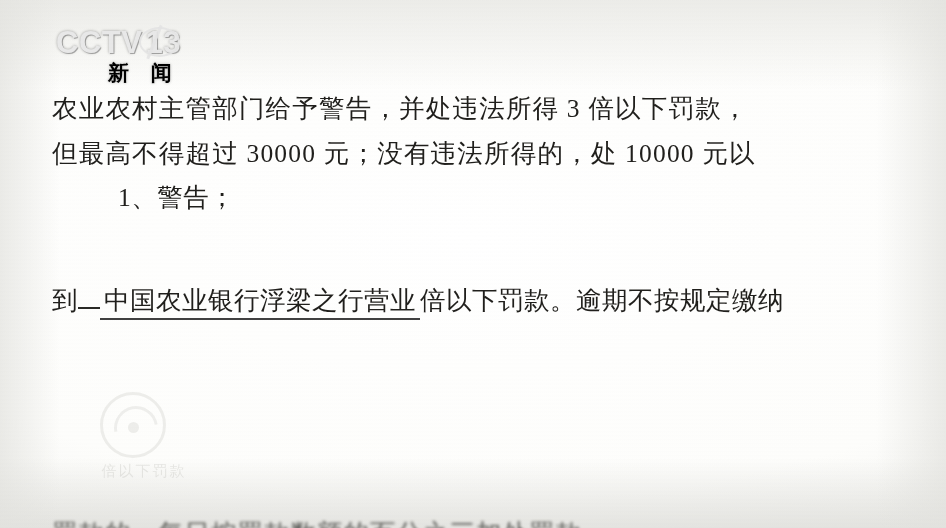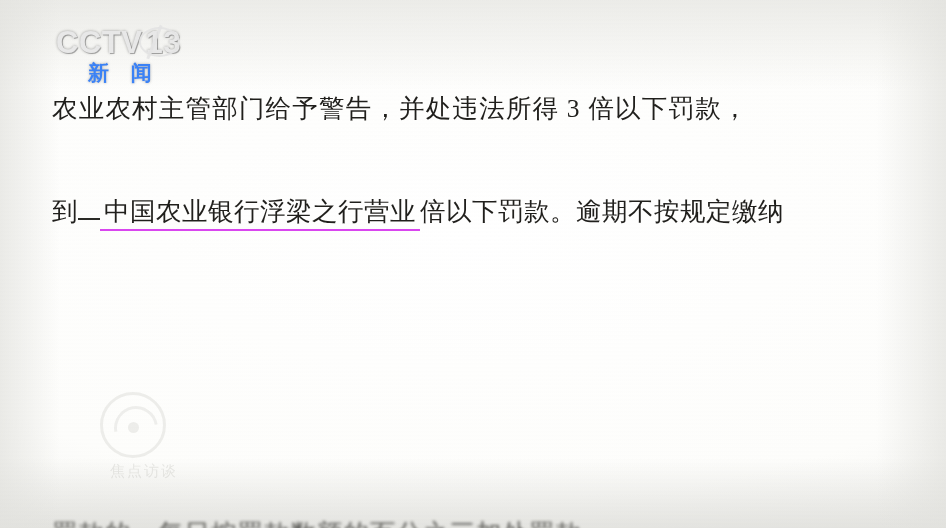--- a/index.html
+++ b/index.html
@@ -71,21 +71,21 @@
     letter-spacing: 1.2px;
   }
   .indent-1 { padding-left: 66px; }
   .indent-2 { padding-left: 66px; }
 
   .gap-block { height: 58px; }
 
   .line.small-gap { line-height: 44px; }
 
   .underline-seg {
-    border-bottom: 2px solid #d946ef;
+    border-bottom: 2px solid #404040;
     padding: 0 4px 1px 4px;
     display: inline-block;
     line-height: 32px;
   }
   .underline-lead {
     border-bottom: 2px solid #2a2a26;
     display: inline-block;
     width: 22px;
     line-height: 32px;
   }
@@ -141,24 +141,24 @@
     left: 9px; top: -2px;
     width: 2.5px; height: 36px;
     background: #e4e4e4;
     transform: rotate(22deg);
     opacity: .92;
   }
   .logo-sub {
     font-family: "Liberation Sans", sans-serif;
     font-size: 21px;
     font-weight: bold;
-    color: #3b82f6;
+    color: #000000;
     letter-spacing: 8px;
     text-shadow: 0 0 3px rgba(0,0,0,.3);
-    margin-left: 32px;
+    margin-left: 52px;
     margin-top: -1px;
   }
 
   
   .watermark {
     position: absolute;
     left: 78px;
     top: 392px;
     width: 132px;
     height: 104px;
@@ -213,32 +213,34 @@
 
   <div class="logo">
     <div class="logo-main">
       <span>CCTV</span><span class="logo-num"><span class="ring"></span><span class="slash"></span><span>13</span></span>
     </div>
     <div class="logo-sub">新 闻</div>
   </div>
 
   <div class="doc">
     <div class="line justify">农业农村主管部门给予警告，并处违法所得 3 倍以下罚款，</div>
-
+    <div class="line justify">但最高不得超过 30000 元；没有违法所得的，处 10000 元以</div>
+
+    <div class="line indent-1 small-gap">1、警告；</div>
 
     <div class="gap-block"></div>
 
     <div class="line">
       <span>到</span><span class="underline-lead"></span><span class="underline-seg">中国农业银行浮梁之行营业</span><span>倍以下罚款。逾期不按规定缴纳</span>
     </div>
   </div>
 
   <div class="clip-row">罚款的，每日按罚款数额的百分之三加处罚款。</div>
 
   <div class="watermark">
     <div class="wm-circle"></div>
     <div class="wm-swirl"></div>
     <div class="wm-dot"></div>
-    <div class="wm-text">焦点访谈</div>
+    <div class="wm-text">倍以下罚款</div>
   </div>
 
   <div class="grain"></div>
 </div>
 
 </body></html>

